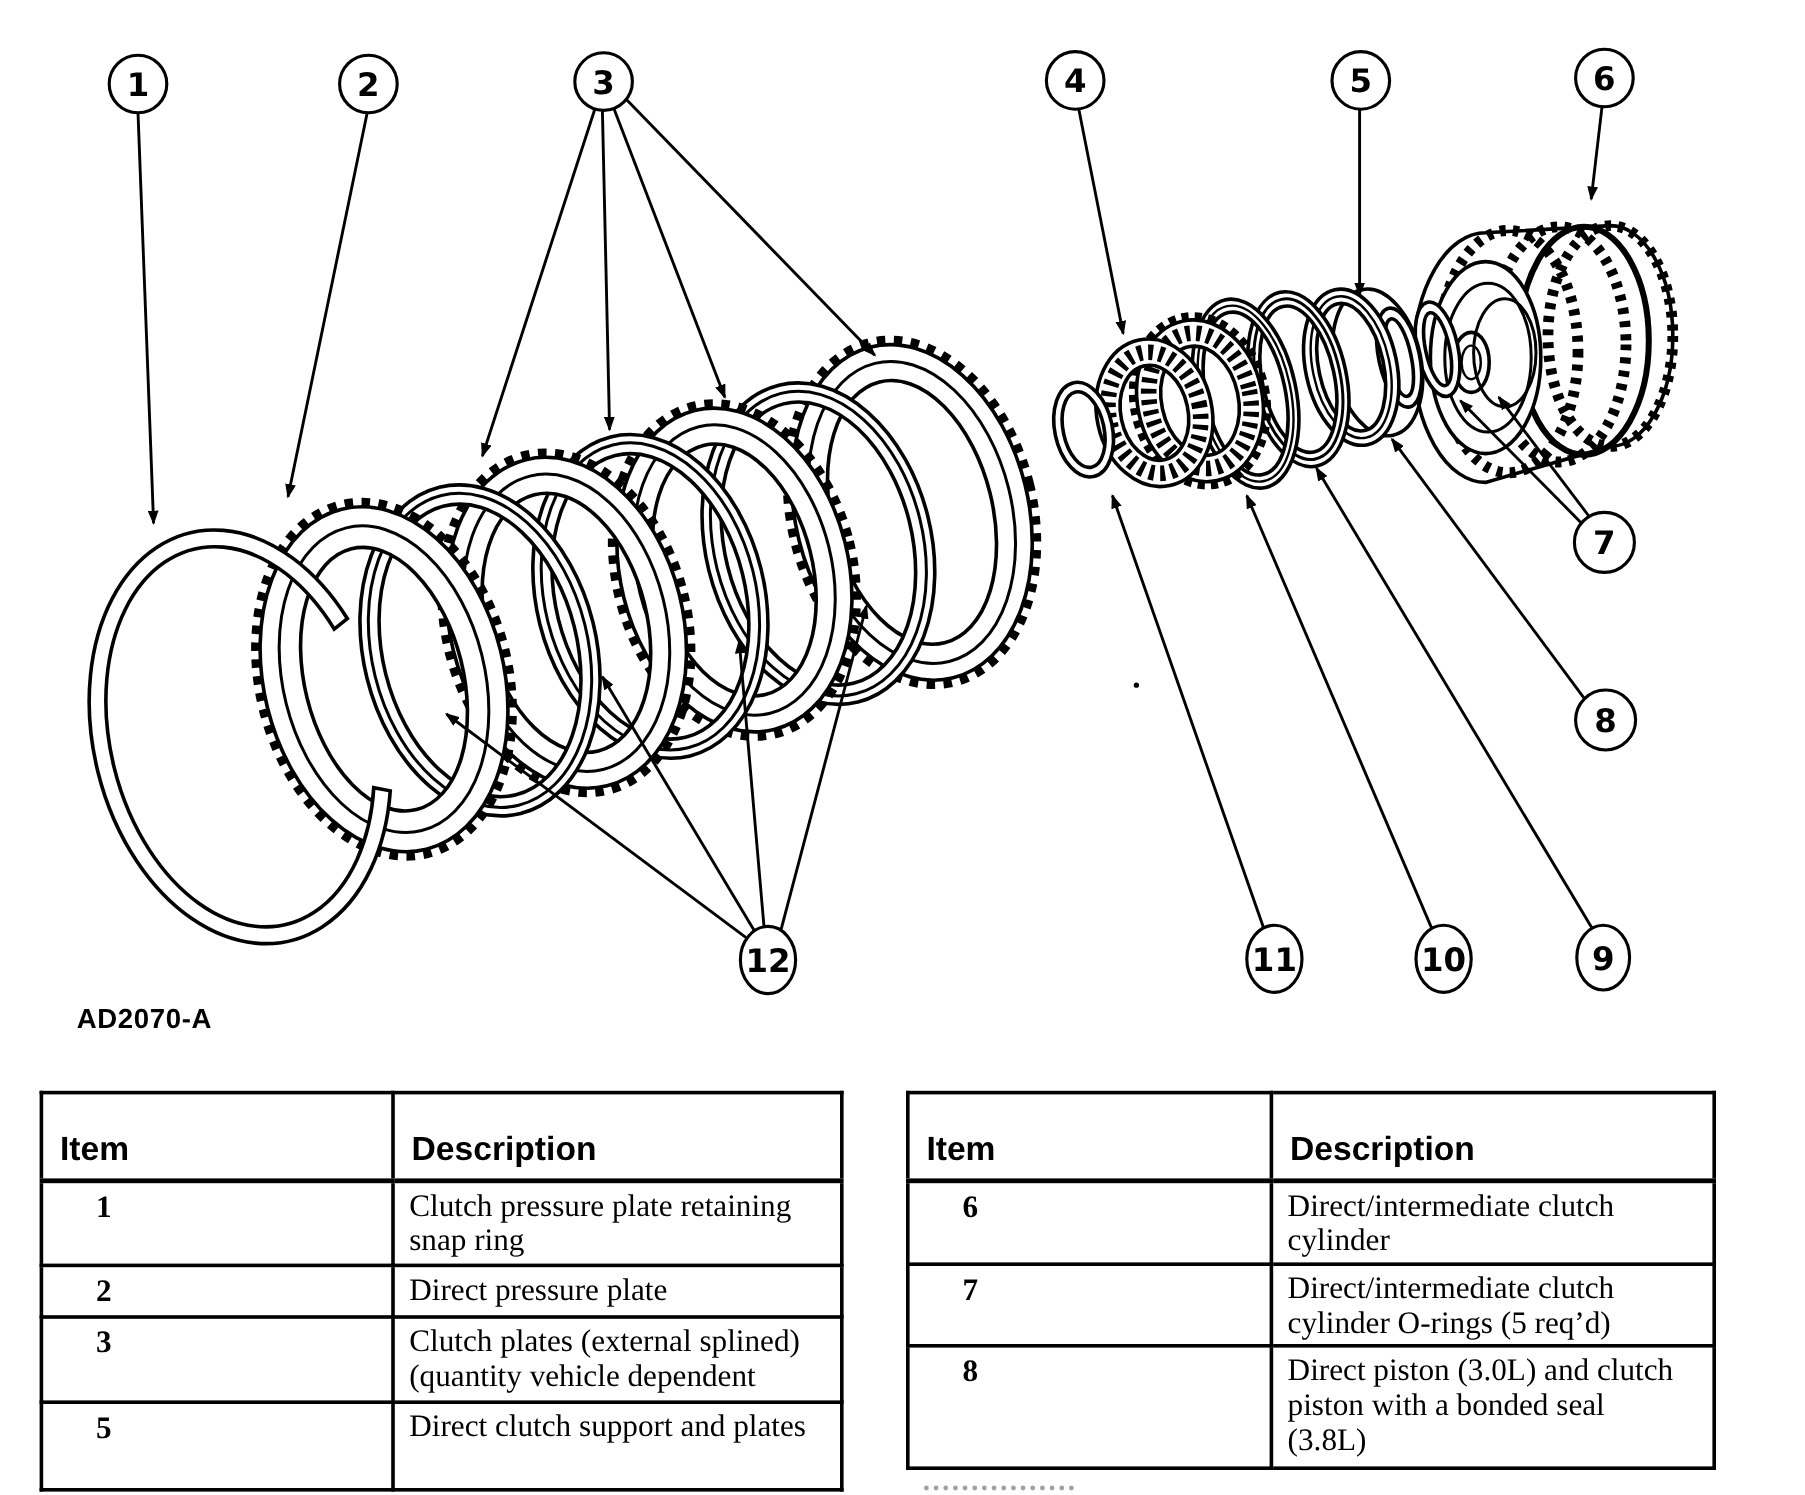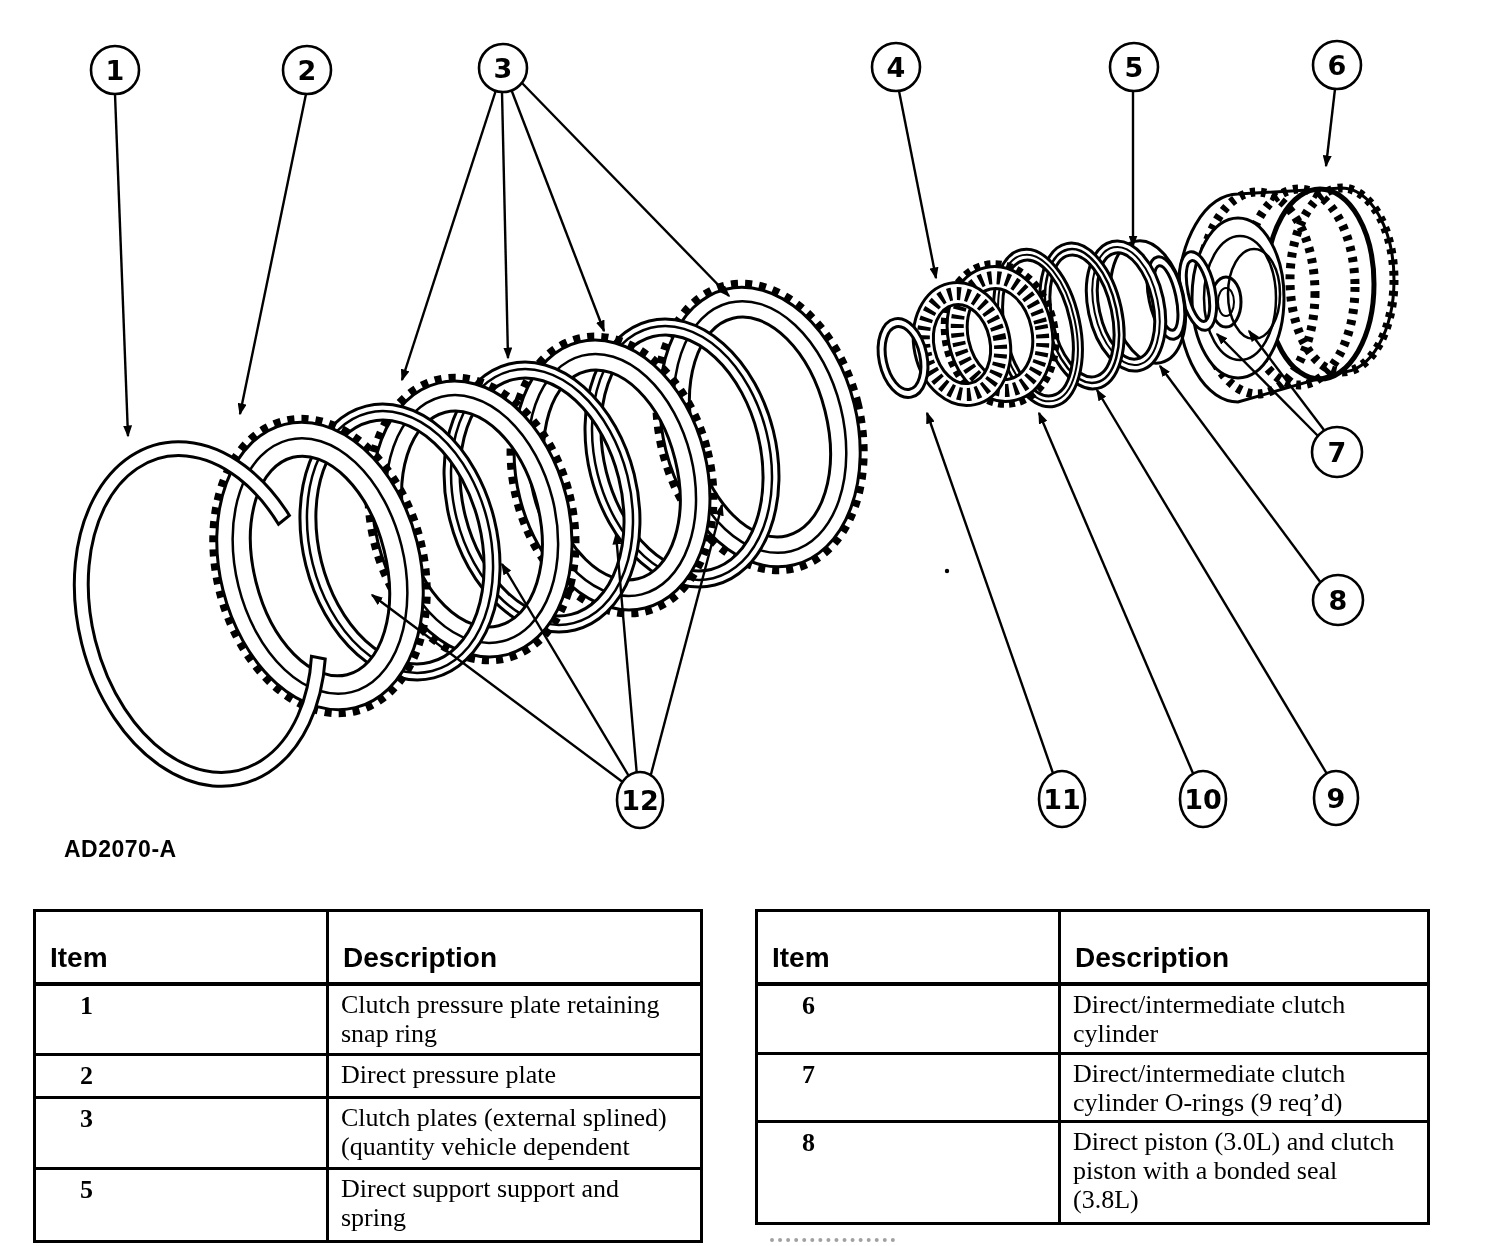--- a/index.html
+++ b/index.html
@@ -254,42 +254,42 @@
     <tr style="height:43px">
       <td class="item">2</td>
       <td class="desc">Direct pressure plate</td>
     </tr>
     <tr style="height:71px">
       <td class="item">3</td>
       <td class="desc">Clutch plates (external splined) (quantity vehicle dependent</td>
     </tr>
     <tr style="height:73px">
       <td class="item">5</td>
-      <td class="desc">Direct support support and spring</td>
+      <td class="desc">Direct clutch support and plates</td>
     </tr>
   </tbody>
     </table>
 
   <table class="parts" id="tbl-right">
     <colgroup>
         <col style="width:303px">
         <col style="width:369px">
       </colgroup>
     <tbody>
         <tr style="height:73px">
       <th>Item</th>
       <th>Description</th>
     </tr>
     <tr style="height:70px">
       <td class="item">6</td>
       <td class="desc">Direct/intermediate clutch cylinder</td>
     </tr>
     <tr style="height:68px">
       <td class="item">7</td>
-      <td class="desc">Direct/intermediate clutch cylinder O-rings (9 req’d)</td>
+      <td class="desc">Direct/intermediate clutch cylinder O-rings (5 req’d)</td>
     </tr>
     <tr style="height:102px">
       <td class="item">8</td>
       <td class="desc">Direct piston (3.0L) and clutch piston with a bonded seal (3.8L)</td>
     </tr>
   </tbody>
     </table>
 
   <div class="fragment"></div>
 </div>

